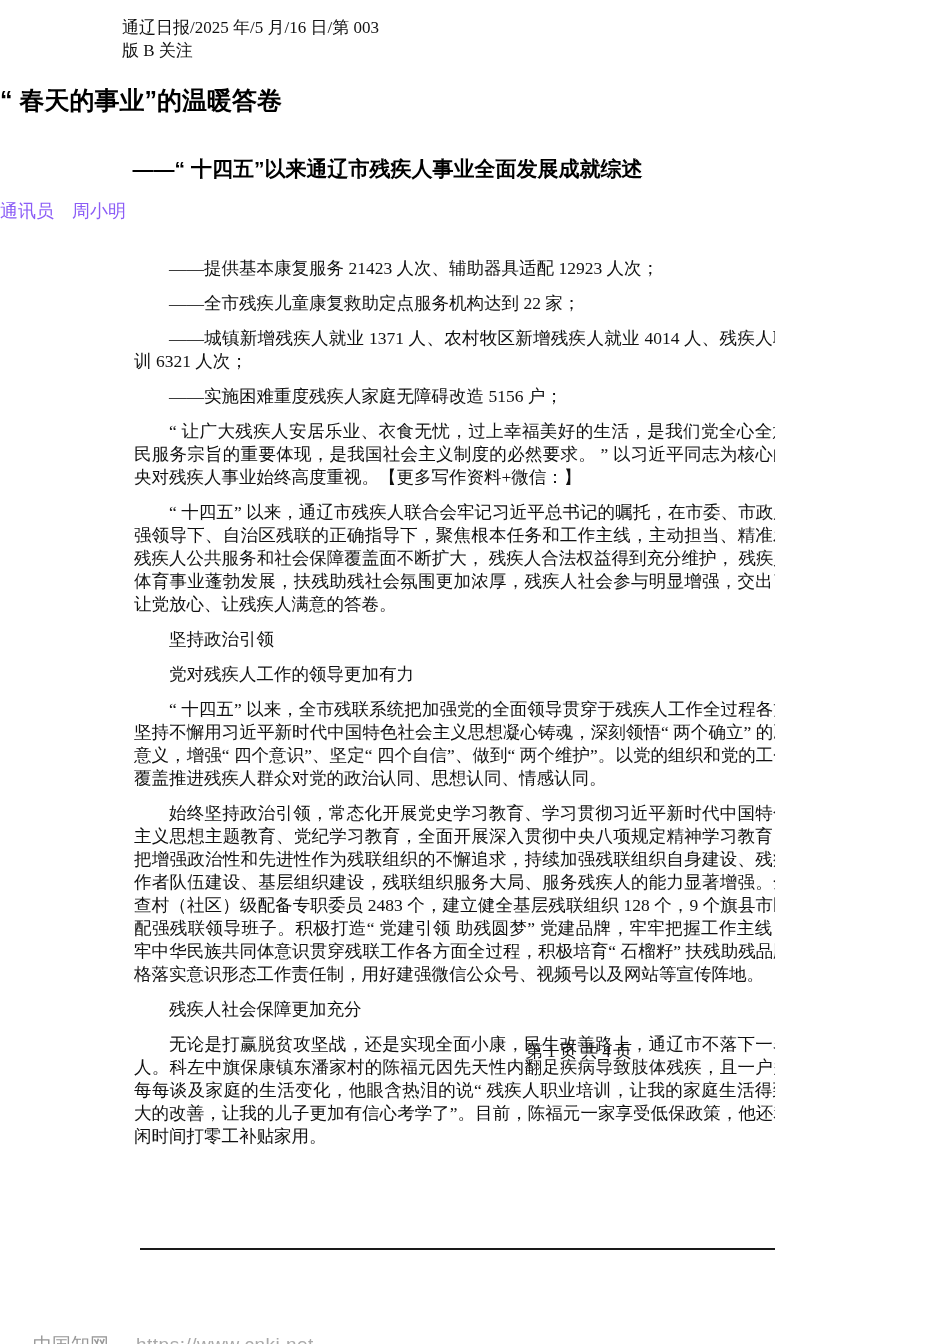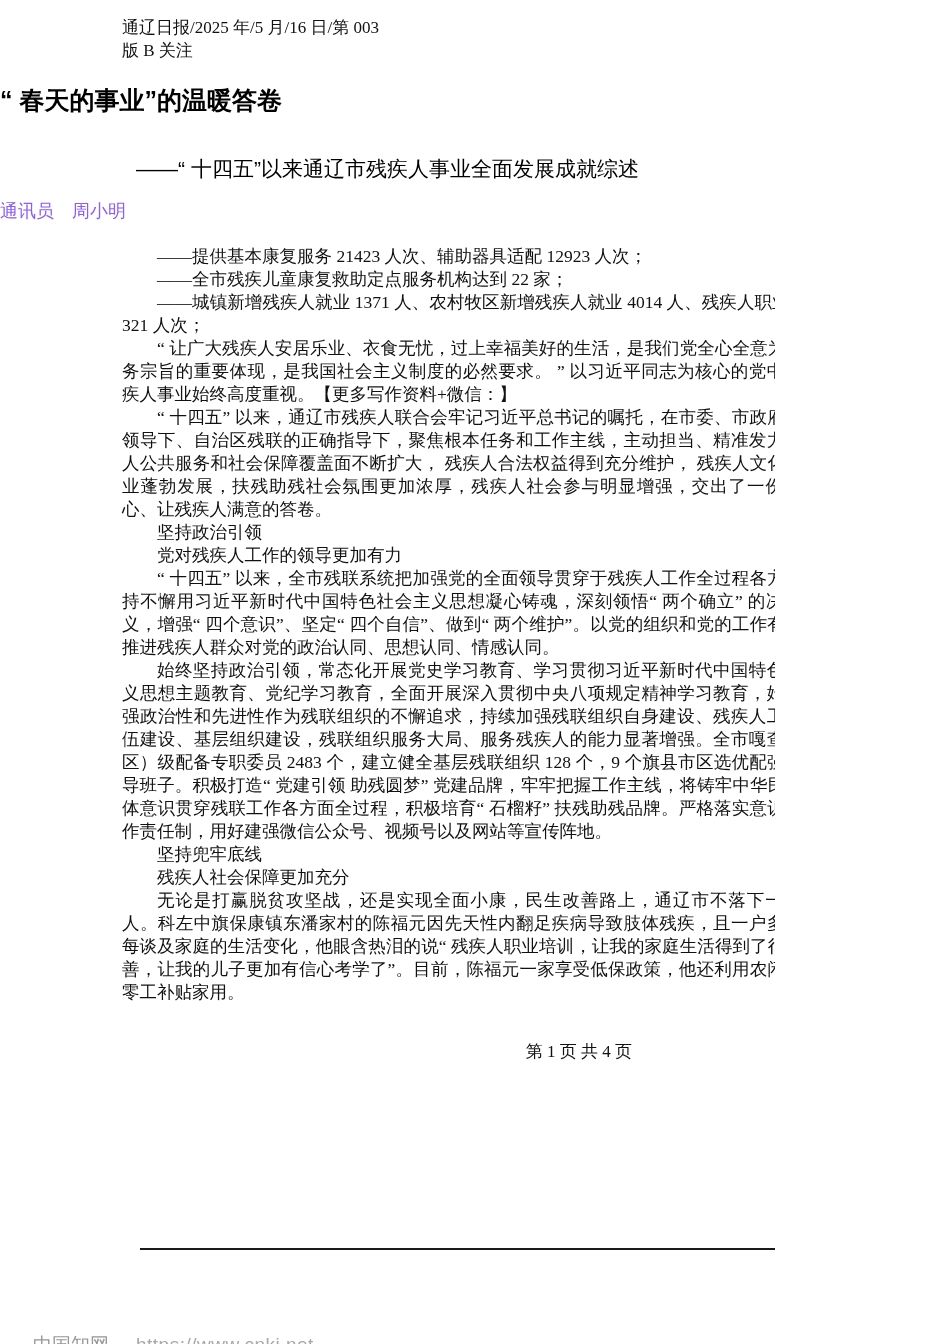--- a/index.html
+++ b/index.html
@@ -32,21 +32,21 @@
     font-size: 25px;
     color: #000000;
   }
   .subtitle {
     position: absolute;
     left: 0;
     top: 155px;
     width: 100%;
     text-align: center;
     font-family: "Liberation Sans", sans-serif;
-    font-weight: normal;
+    font-weight: bold;
     font-size: 21px;
     color: #000000;
   }
   .author {
     position: absolute;
     left: 0;
     top: 199px;
     width: 100%;
     font-size: 18px;
     color: #8b5cf6;
@@ -54,21 +54,21 @@
   .body-text {
     position: absolute;
     left: 122px;
     top: 245px;
     width: 716px;
     font-size: 17.5px;
     line-height: 23px;
     text-align: justify;
   }
   .body-text p {
-    margin: 0;
+    margin: 12px;
     text-indent: 2em;
     word-break: break-all;
   }
   .page-indicator {
     position: absolute;
     top: 1040px;
     right: 143px;
     font-size: 17px;
     color: #111111;
   }
@@ -102,27 +102,27 @@
   <div class="title">“ 春天的事业”的温暖答卷</div>
 
   <div class="subtitle">——“ 十四五”以来通辽市残疾人事业全面发展成就综述</div>
 
   <div class="author">通讯员　周小明</div>
 
   <div class="body-text">
       <p>——提供基本康复服务 21423 人次、辅助器具适配 12923 人次；</p>
       <p>——全市残疾儿童康复救助定点服务机构达到 22 家；</p>
       <p>——城镇新增残疾人就业 1371 人、农村牧区新增残疾人就业 4014 人、残疾人职业培训 6321 人次；</p>
+      <p>——实施困难重度残疾人家庭无障碍改造 5156 户；</p>
       <p>“ 让广大残疾人安居乐业、衣食无忧，过上幸福美好的生活，是我们党全心全意为人民服务宗旨的重要体现，是我国社会主义制度的必然要求。 ” 以习近平同志为核心的党中央对残疾人事业始终高度重视。【更多写作资料+微信：】</p>
       <p>“ 十四五” 以来，通辽市残疾人联合会牢记习近平总书记的嘱托，在市委、市政府的坚强领导下、自治区残联的正确指导下，聚焦根本任务和工作主线，主动担当、精准发力，残疾人公共服务和社会保障覆盖面不断扩大， 残疾人合法权益得到充分维护， 残疾人文化体育事业蓬勃发展，扶残助残社会氛围更加浓厚，残疾人社会参与明显增强，交出了一份让党放心、让残疾人满意的答卷。</p>
       <p>坚持政治引领</p>
       <p>党对残疾人工作的领导更加有力</p>
       <p>“ 十四五” 以来，全市残联系统把加强党的全面领导贯穿于残疾人工作全过程各方面，坚持不懈用习近平新时代中国特色社会主义思想凝心铸魂，深刻领悟“ 两个确立” 的决定性意义，增强“ 四个意识”、坚定“ 四个自信”、做到“ 两个维护”。以党的组织和党的工作有效覆盖推进残疾人群众对党的政治认同、思想认同、情感认同。</p>
       <p>始终坚持政治引领，常态化开展党史学习教育、学习贯彻习近平新时代中国特色社会主义思想主题教育、党纪学习教育，全面开展深入贯彻中央八项规定精神学习教育，始终把增强政治性和先进性作为残联组织的不懈追求，持续加强残联组织自身建设、残疾人工作者队伍建设、基层组织建设，残联组织服务大局、服务残疾人的能力显著增强。全市嘎查村（社区）级配备专职委员 2483 个，建立健全基层残联组织 128 个，9 个旗县市区选优配强残联领导班子。积极打造“ 党建引领 助残圆梦” 党建品牌，牢牢把握工作主线，将铸牢中华民族共同体意识贯穿残联工作各方面全过程，积极培育“ 石榴籽” 扶残助残品牌。严格落实意识形态工作责任制，用好建强微信公众号、视频号以及网站等宣传阵地。</p>
-      <p>坚持兜牢底线</p>
       <p>残疾人社会保障更加充分</p>
       <p>无论是打赢脱贫攻坚战，还是实现全面小康，民生改善路上，通辽市不落下一名残疾人。科左中旗保康镇东潘家村的陈福元因先天性内翻足疾病导致肢体残疾，且一户多残，每每谈及家庭的生活变化，他眼含热泪的说“ 残疾人职业培训，让我的家庭生活得到了很大的改善，让我的儿子更加有信心考学了”。目前，陈福元一家享受低保政策，他还利用农闲时间打零工补贴家用。</p>
     </div>
 
   <div class="page-indicator">第 1 页 共 4 页</div>
 
   <div class="separator"></div>
 
   <div class="watermark">
     <span class="brand">中国知网</span><span class="url">https://www.cnki.net</span>

